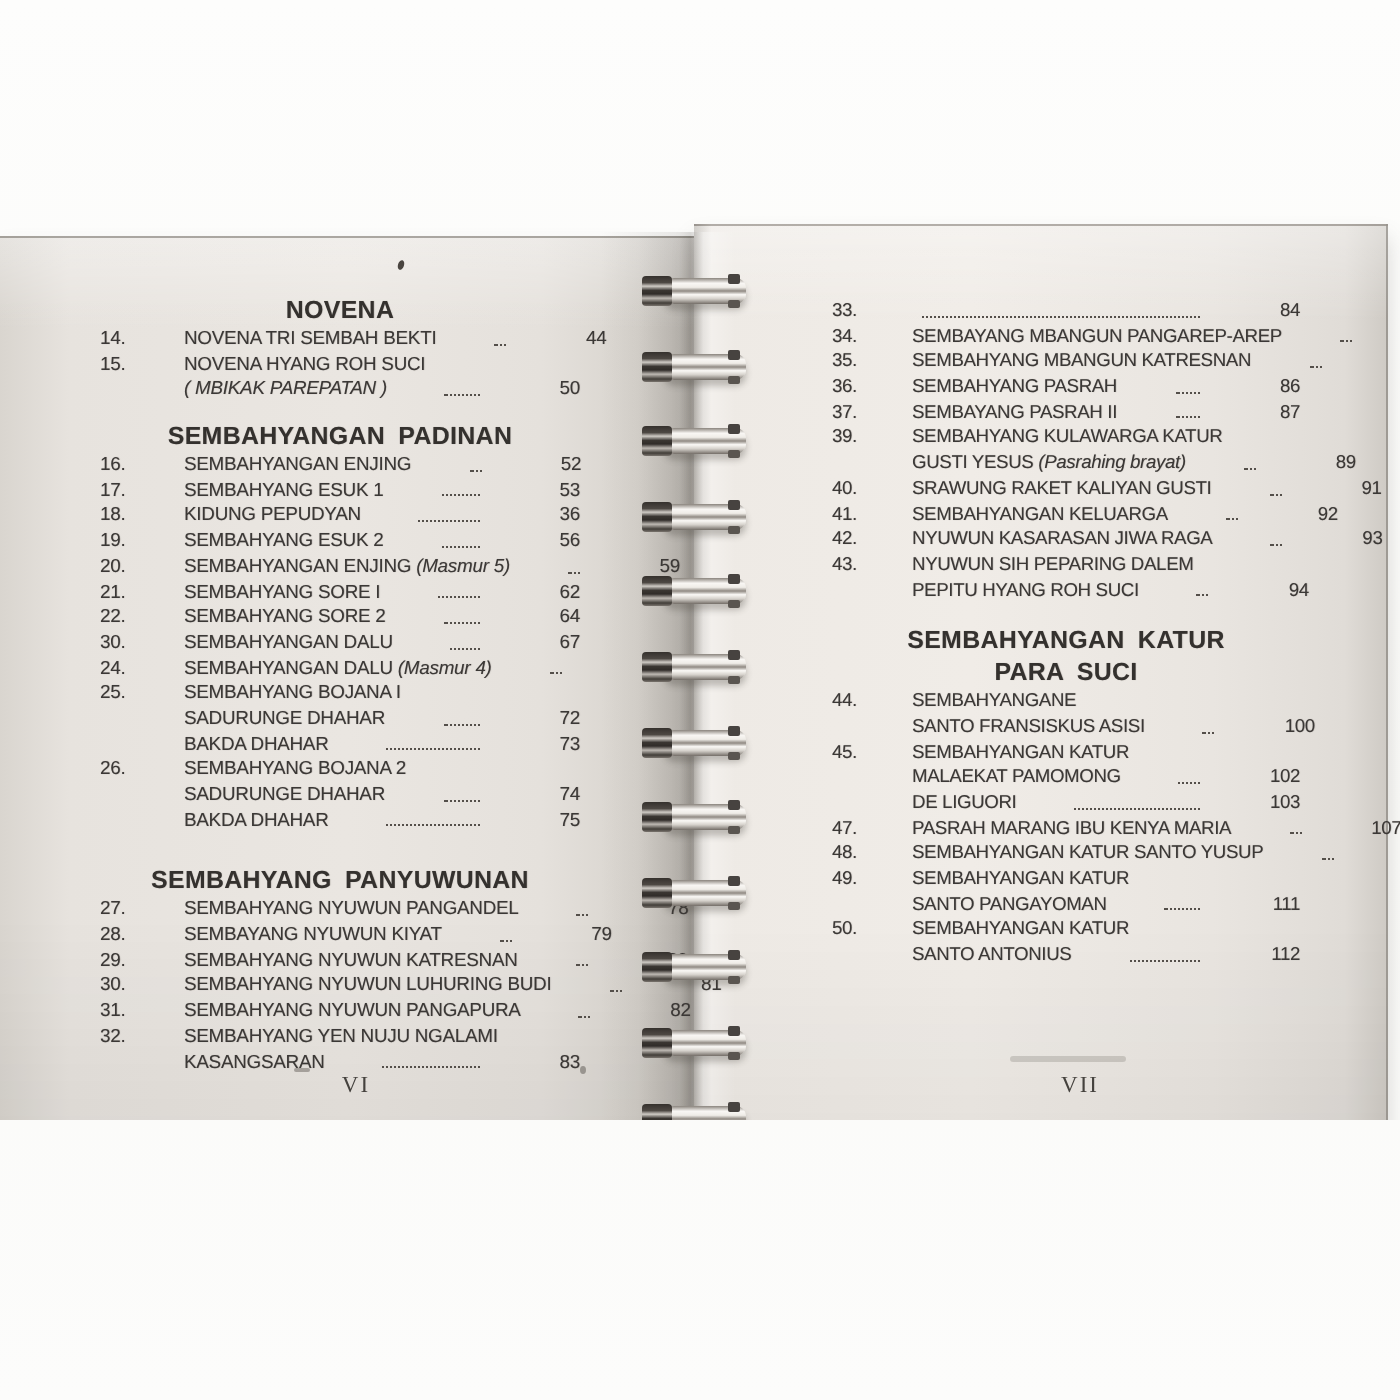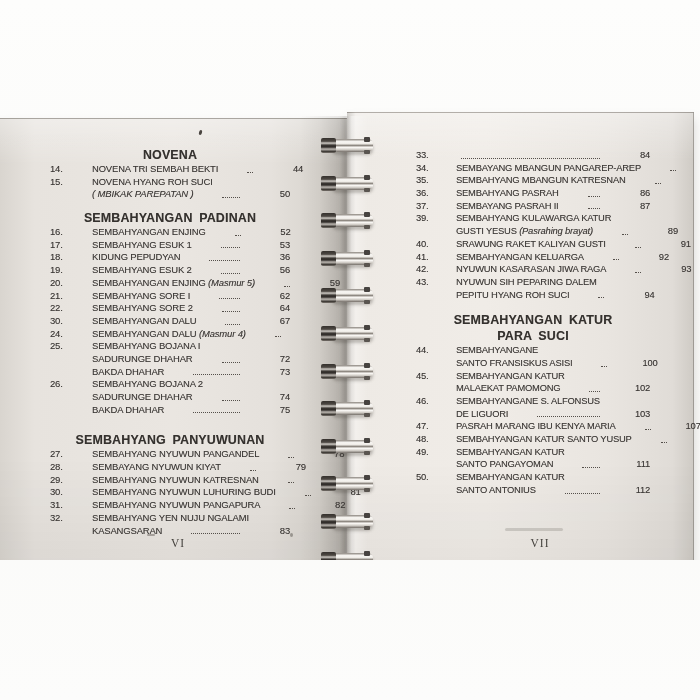--- a/index.html
+++ b/index.html
@@ -334,24 +334,20 @@
       <div class="row">
         <span class="num">45.</span>
         <span class="label">SEMBAHYANGAN KATUR</span>
       </div>
       <div class="row cont">
         <span class="num"></span>
         <span class="label">MALAEKAT PAMOMONG</span>
         <span class="leader"></span>
         <span class="pg">102</span>
       </div>
-      <div class="row">
-        <span class="num">46.</span>
-        <span class="label">SEMBAHYANGANE S. ALFONSUS</span>
-      </div>
       <div class="row cont">
         <span class="num"></span>
         <span class="label">DE LIGUORI</span>
         <span class="leader"></span>
         <span class="pg">103</span>
       </div>
       <div class="row">
         <span class="num">47.</span>
         <span class="label">PASRAH MARANG IBU KENYA MARIA</span>
         <span class="leader"></span>

